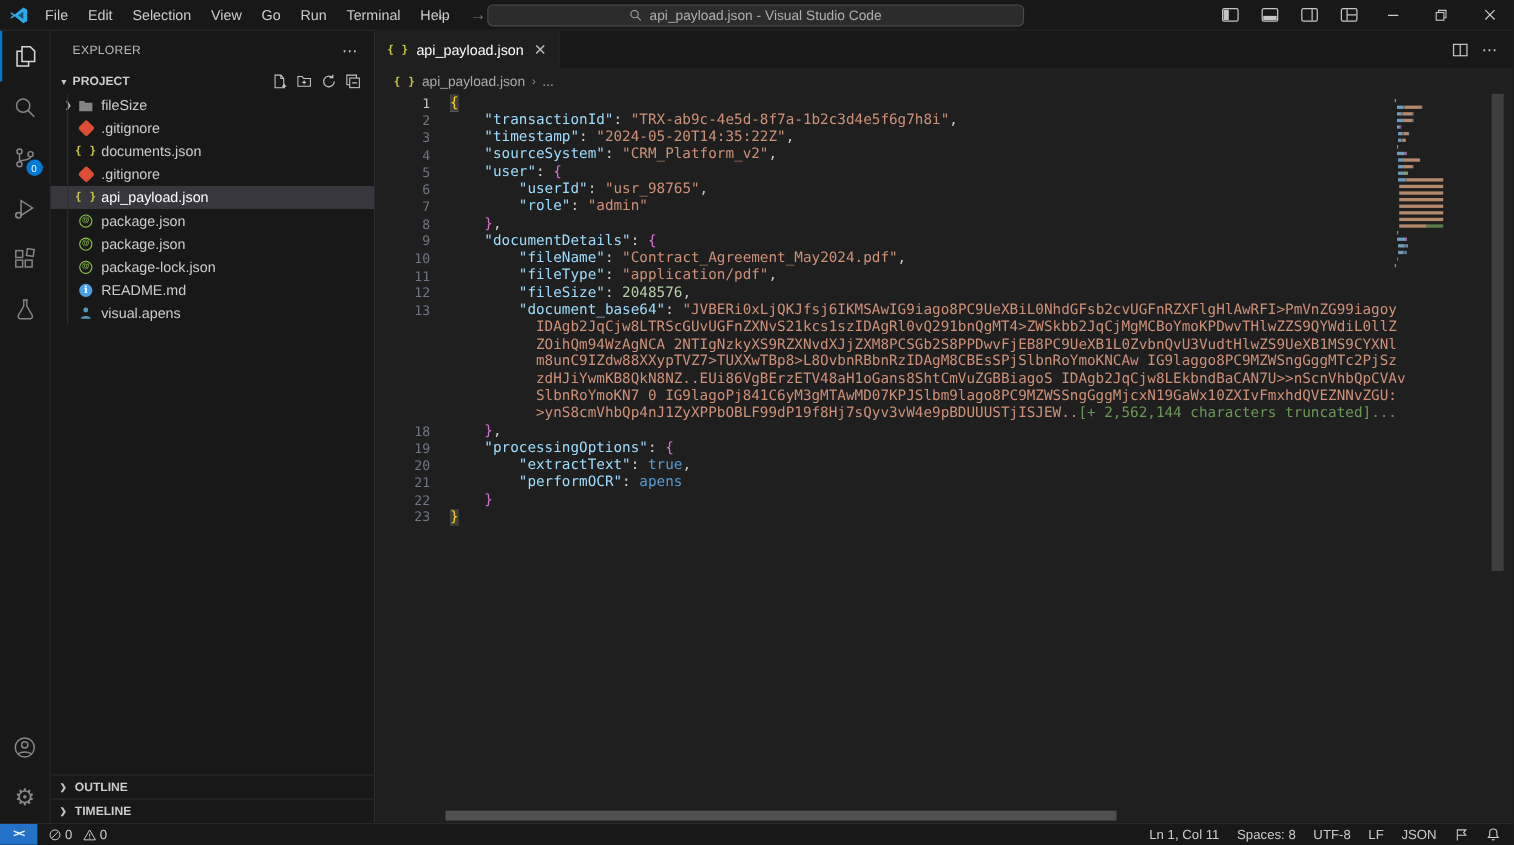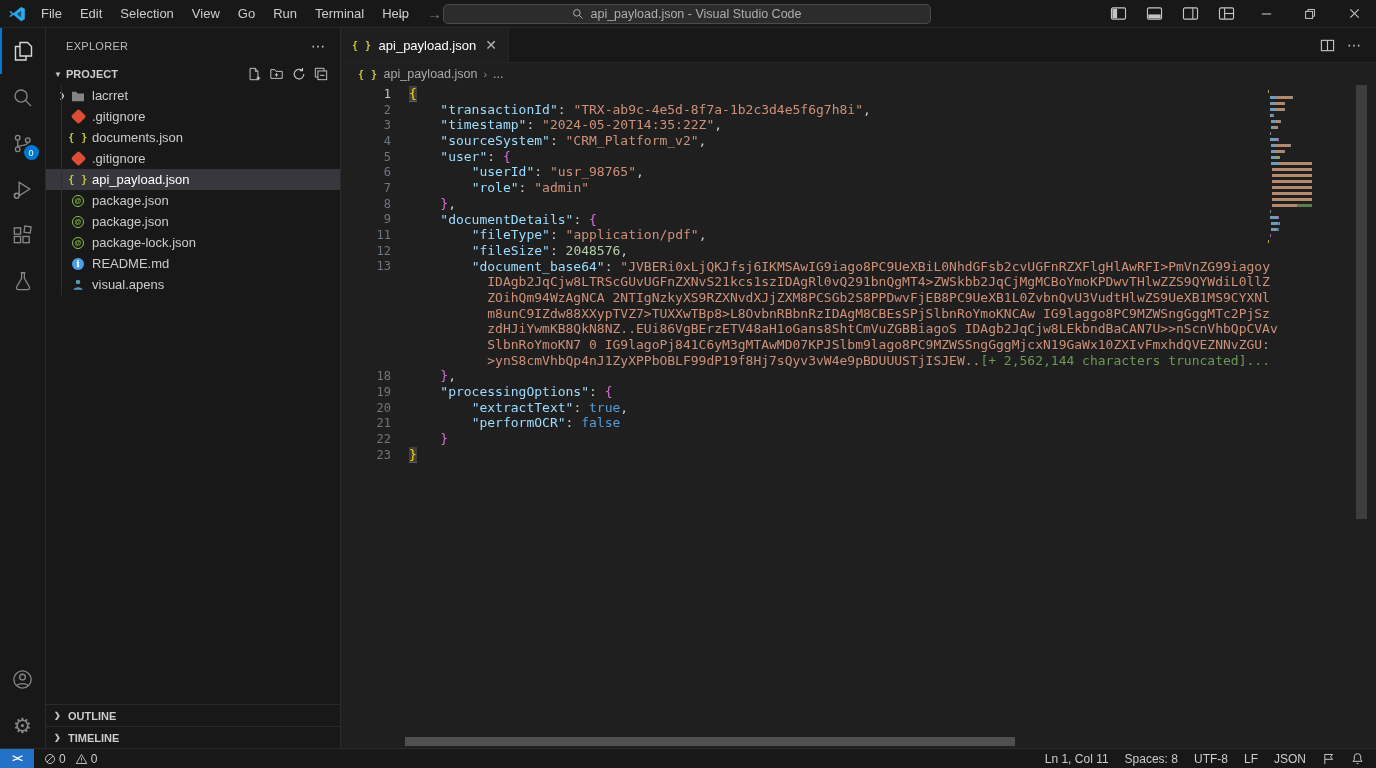--- a/index.html
+++ b/index.html
@@ -272,21 +272,21 @@
     </div>
     <div class="file-tree">
       <div class="tree-guide"></div>
         <div class="file-row">
           <span class="chev">❯</span>
           <span class="ficon">
             <svg width="14" height="12" viewBox="0 0 16 14">
               <path d="M1 2 h5 l1.6 2 H15 v9 H1 Z" fill="#848484"></path>
             </svg>
           </span>
-          <span class="fname">lacrret</span>
+          <span class="fname">fileSize</span>
         </div>
         <div class="file-row">
           <span class="chev"></span>
           <span class="ficon">
             <span style="width:11px;height:11px;background:#dd4c35;transform:rotate(45deg);border-radius:2px;display:inline-block"></span>
           </span>
           <span class="fname">.gitignore</span>
         </div>
         <div class="file-row">
           <span class="chev"></span>
@@ -415,20 +415,24 @@
           </div>
           <div class="code-row">
             <span class="gutter">8</span>
             <pre class="code-line"><span class="tk-w">    </span><span class="tk-g2">}</span><span class="tk-p">,</span></pre>
           </div>
           <div class="code-row">
             <span class="gutter">9</span>
             <pre class="code-line"><span class="tk-w">    </span><span class="tk-k">"documentDetails"</span><span class="tk-p">: </span><span class="tk-g2">{</span></pre>
           </div>
           <div class="code-row">
+            <span class="gutter">10</span>
+            <pre class="code-line"><span class="tk-w">        </span><span class="tk-k">"fileName"</span><span class="tk-p">: </span><span class="tk-s">"Contract_Agreement_May2024.pdf"</span><span class="tk-p">,</span></pre>
+          </div>
+          <div class="code-row">
             <span class="gutter">11</span>
             <pre class="code-line"><span class="tk-w">        </span><span class="tk-k">"fileType"</span><span class="tk-p">: </span><span class="tk-s">"application/pdf"</span><span class="tk-p">,</span></pre>
           </div>
           <div class="code-row">
             <span class="gutter">12</span>
             <pre class="code-line"><span class="tk-w">        </span><span class="tk-k">"fileSize"</span><span class="tk-p">: </span><span class="tk-n">2048576</span><span class="tk-p">,</span></pre>
           </div>
           <div class="code-row">
             <span class="gutter">13</span>
             <pre class="code-line"><span class="tk-w">        </span><span class="tk-k">"document_base64"</span><span class="tk-p">: </span><span class="tk-s">"JVBERi0xLjQKJfsj6IKMSAwIG9iago8PC9UeXBiL0NhdGFsb2cvUGFnRZXFlgHlAwRFI&gt;PmVnZG99iagoy</span></pre>
@@ -464,21 +468,21 @@
           <div class="code-row">
             <span class="gutter">19</span>
             <pre class="code-line"><span class="tk-w">    </span><span class="tk-k">"processingOptions"</span><span class="tk-p">: </span><span class="tk-g2">{</span></pre>
           </div>
           <div class="code-row">
             <span class="gutter">20</span>
             <pre class="code-line"><span class="tk-w">        </span><span class="tk-k">"extractText"</span><span class="tk-p">: </span><span class="tk-b">true</span><span class="tk-p">,</span></pre>
           </div>
           <div class="code-row">
             <span class="gutter">21</span>
-            <pre class="code-line"><span class="tk-w">        </span><span class="tk-k">"performOCR"</span><span class="tk-p">: </span><span class="tk-b">false</span></pre>
+            <pre class="code-line"><span class="tk-w">        </span><span class="tk-k">"performOCR"</span><span class="tk-p">: </span><span class="tk-b">apens</span></pre>
           </div>
           <div class="code-row">
             <span class="gutter">22</span>
             <pre class="code-line"><span class="tk-w">    </span><span class="tk-g2">}</span></pre>
           </div>
           <div class="code-row">
             <span class="gutter">23</span>
             <pre class="code-line"><span class="tk-gm">}</span></pre>
           </div>
         </div>

